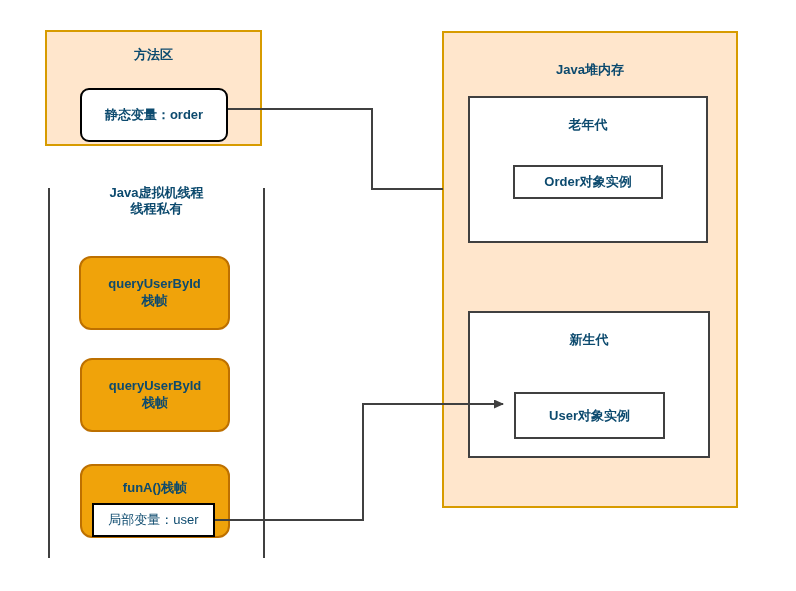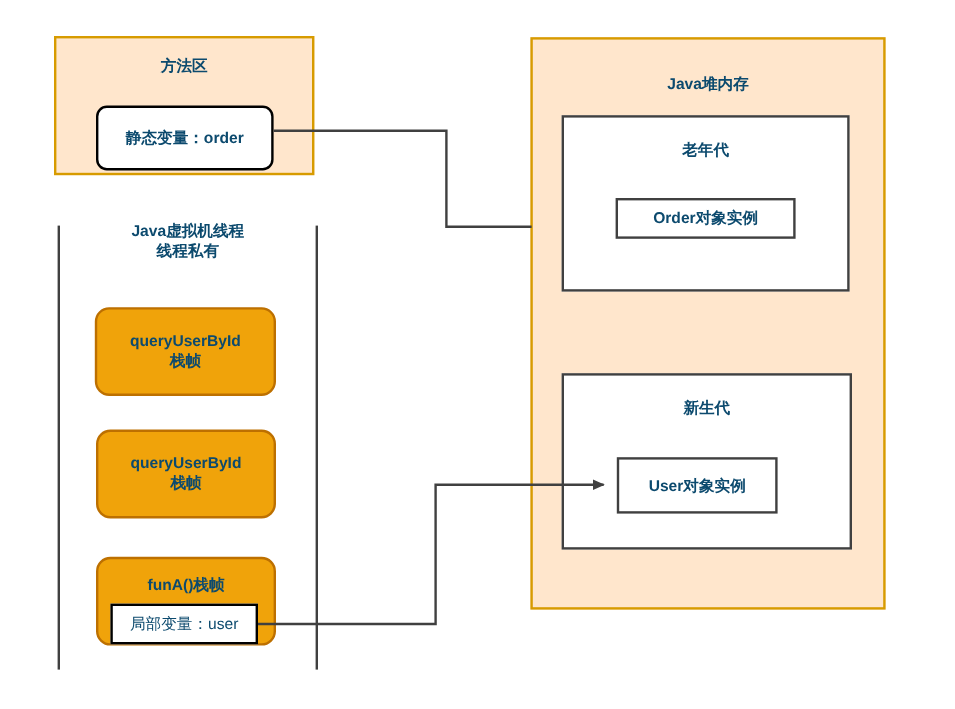--- a/index.html
+++ b/index.html
@@ -136,21 +136,21 @@
   </div>
 
   <div class="abs gen-box" style="left:468px; top:96px; width:240px; height:147px;">
     <div class="container-title" style="margin-top:18px;">老年代</div>
   </div>
   <div class="abs instance-box" style="left:513px; top:165px; width:150px; height:34px;">Order对象实例</div>
 
   <div class="abs gen-box" style="left:468px; top:311px; width:242px; height:147px;">
     <div class="container-title" style="margin-top:18px;">新生代</div>
   </div>
-  <div class="abs instance-box" style="left:514px; top:381px; width:134px; height:47px;">User对象实例</div>
+  <div class="abs instance-box" style="left:514px; top:392px; width:151px; height:47px;">User对象实例</div>
 
   <div class="abs stack-rail" style="left:48px; top:188px; width:217px; height:370px;"></div>
   <div class="abs stack-title" style="left:48px; top:185px; width:217px;">
     <div>Java虚拟机线程</div>
     <div>线程私有</div>
   </div>
 
   <div class="abs frame" style="left:79px; top:256px; width:151px; height:74px;">
     <div>queryUserById</div>
     <div>栈帧</div>

